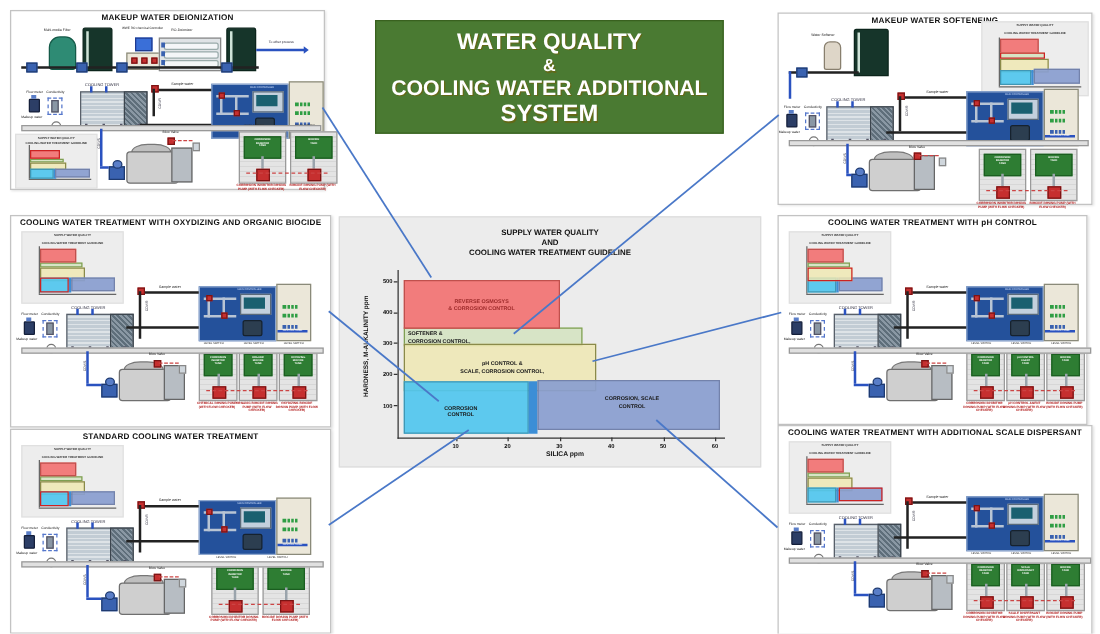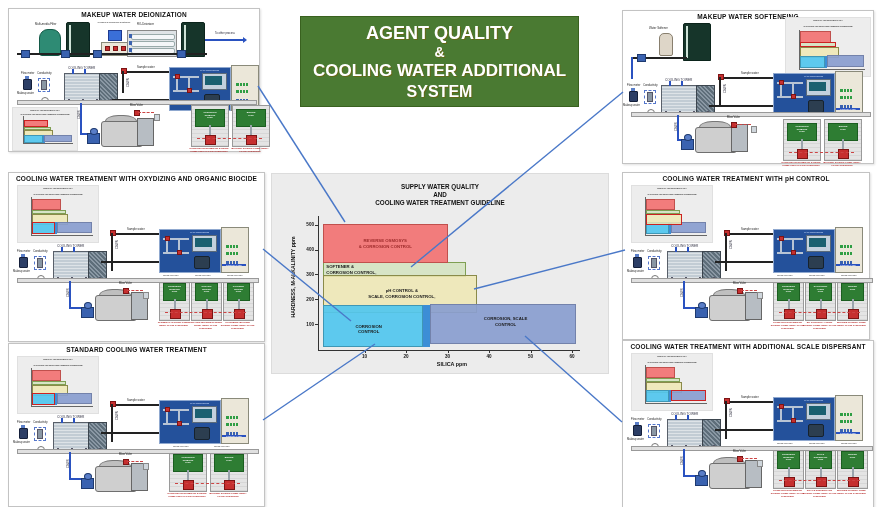--- a/index.html
+++ b/index.html
@@ -8,21 +8,21 @@
   .panel{position:absolute;background:#fff;border:1px solid #c3c3c3;box-shadow:1px 1px 2px rgba(0,0,0,.12);}
   .panel-title{position:absolute;top:2px;left:0;right:0;text-align:center;font-weight:bold;
                font-size:6.5px;letter-spacing:.2px;color:#111;}
   #title-box{position:absolute;left:300px;top:16px;width:277px;height:89px;background:#4a7a32;
              border:1px solid #39611f;display:flex;flex-direction:column;justify-content:center;
              align-items:center;color:#fff;font-weight:bold;
              text-shadow:1px 1px 0 rgba(120,90,0,.55);}
   #title-box .t1{font-size:18px;line-height:22px;}
   #title-box .t2{font-size:14px;line-height:16px;}
   #title-box .t3{font-size:17px;line-height:22px;}
-  #title-box .t4{font-size:16px;line-height:20px;}
+  #title-box .t4{font-size:19px;line-height:20px;}
   #chart-box{position:absolute;left:271px;top:173px;width:336px;height:199px;background:#ececec;
              border:1px solid #dcdcdc;}
   .chart-title{position:absolute;left:0;width:336px;text-align:center;font-weight:bold;font-size:6.3px;color:#111;}
   .axis{position:absolute;background:#333;}
   .tick-label{position:absolute;font-size:4.6px;color:#111;font-weight:bold;}
   .region{position:absolute;}
   .region-label{position:absolute;font-weight:bold;line-height:1.35;}
   .minichart{position:absolute;background:#ededed;border:1px solid #e0e0e0;}
   .mini-title{position:absolute;width:100%;text-align:center;font-size:2.4px;color:#333;font-weight:bold;line-height:1.3;}
   .tiny{position:absolute;font-size:3px;color:#222;line-height:1.1;}
@@ -52,21 +52,21 @@
   .dash-red{position:absolute;border-top:1px dashed #cc4444;}
   .dash-blue{position:absolute;border:1px dashed #5577cc;}
   svg{position:absolute;left:0;top:0;pointer-events:none;}
 </style>
 </head>
 <body>
 
 <div id="page">
 
   <div id="title-box">
-    <div class="t1">AGENT QUALITY</div>
+    <div class="t1">WATER QUALITY</div>
     <div class="t2">&amp;</div>
     <div class="t3">COOLING WATER ADDITIONAL</div>
     <div class="t4">SYSTEM</div>
   </div>
 
   <div id="chart-box">
     <div class="chart-title" style="top:9px">SUPPLY WATER QUALITY</div>
     <div class="chart-title" style="top:17px">AND</div>
     <div class="chart-title" style="top:25px">COOLING WATER TREATMENT GUIDELINE</div>
     <div id="chart-plot">

